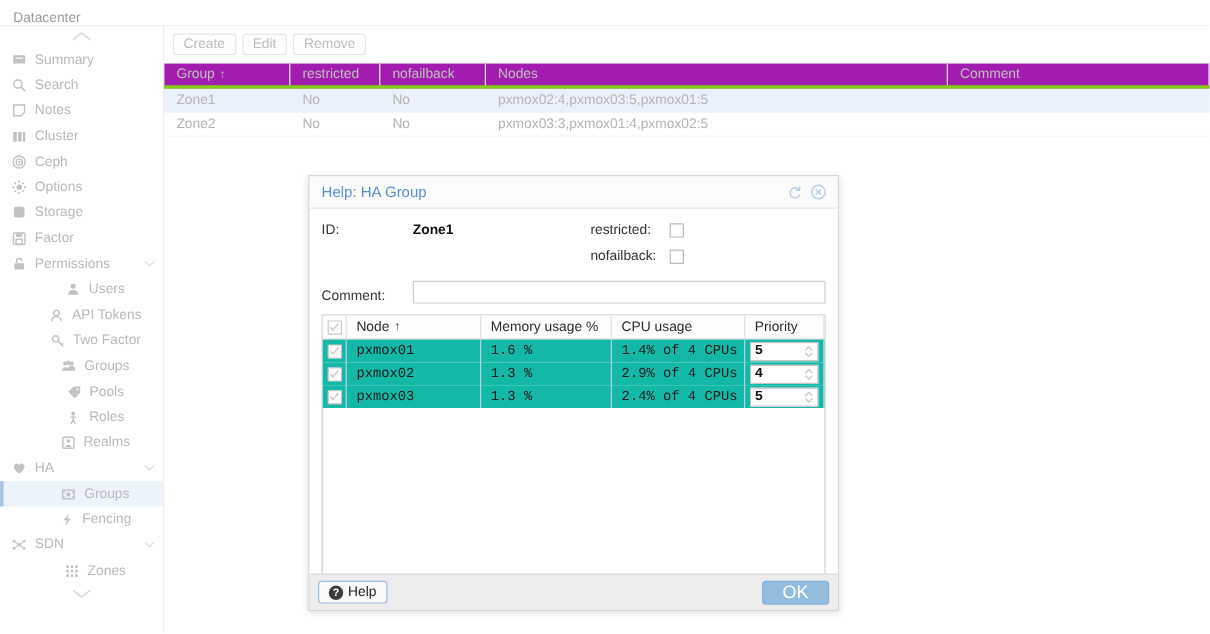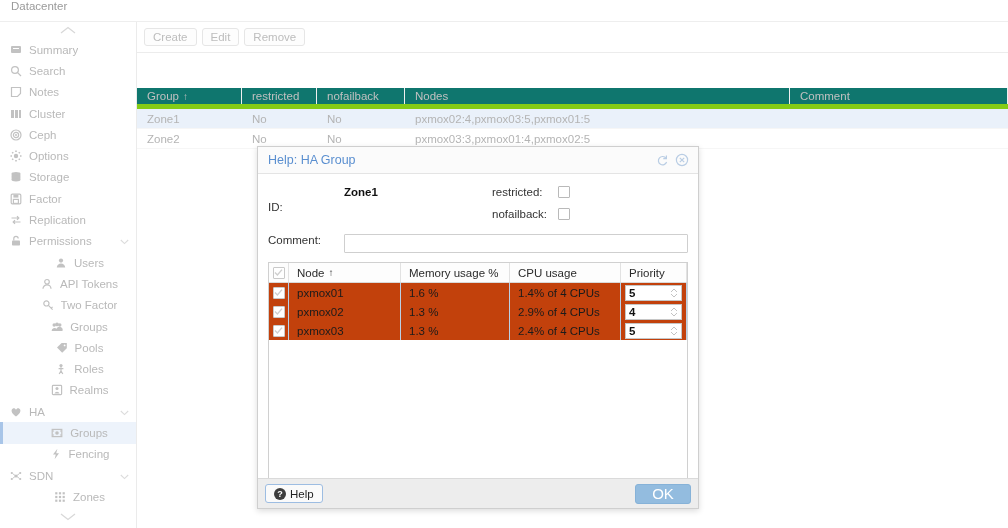--- a/index.html
+++ b/index.html
@@ -11,21 +11,21 @@
     font-family: "Liberation Sans", sans-serif;
     font-size: 12px;
     color: #000;
   }
   #app { position: relative; width: 1008px; height: 528px; }
 
   
   .breadcrumb-bar {
     position: absolute; left: 0; top: 0; width: 1008px; height: 22px;
     background: #fff; border-bottom: 1px solid #eeeeee;
-    display: flex; align-items: flex-start; padding-left: 11px;
+    display: flex; align-items: flex-end; padding-left: 11px;
   }
   .breadcrumb-text { font-size: 11.5px; color: #9a9a9a; }
 
   
   .sidebar {
     position: absolute; left: 0; top: 22px; width: 137px; height: 506px;
     background: #ffffff; border-right: 1px solid #ebebeb;
     overflow: hidden;
   }
   .scroll-chevron {
@@ -70,21 +70,21 @@
     height: 18px; padding: 0 8px;
     border: 1px solid #e6e6e6; border-radius: 3px;
     background: #fdfdfd; color: #bdbdbd;
     font-size: 11.5px; line-height: 16px;
     display: inline-flex; align-items: center;
   }
 
   .grid { width: 100%; }
   .grid-head {
     display: flex; height: 21px; align-items: stretch;
-    background: #0f766e; border-bottom: 5px solid #84cc16; margin-top: 35px;
+    background: #a21caf; border-bottom: 3px solid #84cc16;
   }
   .gh {
     display: flex; align-items: center; padding-left: 10px;
     font-size: 11.5px; color: #c0c0c0;
     border-right: 1px solid #f0f0f0;
   }
   .grid-row {
     display: flex; height: 20px; align-items: stretch;
     font-size: 11.5px; color: #b4b4b4;
     border-bottom: 1px solid #f6f6f6;
@@ -144,21 +144,21 @@
     background: #fff;
     height: 220px;
   }
   .ngrid-head { display: flex; height: 20px; background: #fdfdfd; border-bottom: 1px solid #d9d9d9; }
   .nh {
     display: flex; align-items: center; padding-left: 8px;
     font-size: 11.5px; color: #2b2b2b;
     border-right: 1px solid #e2e2e2;
   }
   .nh.cbcol, .nc.cbcol { justify-content: center; padding-left: 0; }
-  .nrow { display: flex; height: 19px; background: #c2410c; }
+  .nrow { display: flex; height: 19px; background: #14b8a6; font-family: Liberation Mono, monospace; }
   .nc {
     display: flex; align-items: center; padding-left: 8px;
     font-size: 11.5px; color: #1b1b1b;
     border-right: 1px solid #b9cfe7;
   }
   .w-cb   { width: 20px; flex: 0 0 20px; }
   .w-node { width: 112px; flex: 0 0 112px; }
   .w-mem  { width: 109px; flex: 0 0 109px; }
   .w-cpu  { width: 111px; flex: 0 0 111px; }
   .w-pri  { flex: 1 1 auto; }
@@ -279,29 +279,20 @@
         </div>
         <div class="nav-item">
           <span class="nav-ico">
             <svg width="12" height="12" viewBox="0 0 12 12">
               <rect x="1.2" y="1.2" width="9.6" height="9.6" rx="1" fill="none" stroke="currentColor" stroke-width="1.2"></rect>
               <rect x="3.4" y="1.6" width="5" height="3" fill="currentColor"></rect>
               <rect x="3.4" y="6.4" width="5" height="4" fill="none" stroke="currentColor" stroke-width="1.2"></rect>
             </svg>
           </span>
           <span class="nav-label">Factor</span>
-        </div>
-        <div class="nav-item">
-          <span class="nav-ico">
-            <svg width="12" height="12" viewBox="0 0 12 12">
-              <path d="M1.5 4 H8.5 M7 2.2 L8.8 4 L7 5.8" fill="none" stroke="currentColor" stroke-width="1.2"></path>
-              <path d="M10.5 8 H3.5 M5 6.2 L3.2 8 L5 9.8" fill="none" stroke="currentColor" stroke-width="1.2"></path>
-            </svg>
-          </span>
-          <span class="nav-label">Replication</span>
         </div>
         <div class="nav-item">
           <span class="nav-ico">
             <svg width="12" height="12" viewBox="0 0 12 12">
               <rect x="2" y="5.4" width="8" height="5.2" rx="0.8" fill="currentColor"></rect>
               <path d="M3.8 5.4 V3.6 A2.2 2.2 0 0 1 8.2 3.6" fill="none" stroke="currentColor" stroke-width="1.2"></path>
             </svg>
           </span>
           <span class="nav-label">Permissions</span>
           <span class="nav-caret"><svg width="9" height="6" viewBox="0 0 9 6">
@@ -496,38 +487,38 @@
         <svg width="14" height="14" viewBox="0 0 14 14">
           <circle cx="7" cy="7" r="5.6" fill="none" stroke="currentColor" stroke-width="1.2"></circle>
           <path d="M4.8 4.8 L9.2 9.2 M9.2 4.8 L4.8 9.2" stroke="currentColor" stroke-width="1.2"></path>
         </svg>
       </span>
     </div>
 
     <div class="modal-body">
 
       <div class="field-row" style="height:22px;">
-        <div style="width:76px;margin-top:15px;" class="lbl">ID:</div>
+        <div style="width:76px;" class="lbl">ID:</div>
         <div style="width:148px;" class="val-strong">Zone1</div>
         <div style="width:66px;" class="lbl">restricted:</div>
         <div>
           <span class="cb"></span>
         </div>
       </div>
 
       <div class="field-row" style="height:26px;">
         <div style="width:76px;"></div>
         <div style="width:148px;"></div>
         <div style="width:66px;" class="lbl">nofailback:</div>
         <div>
           <span class="cb"></span>
         </div>
       </div>
 
-      <div class="field-row" style="align-items:flex-start;">
+      <div class="field-row" style="align-items:flex-end;">
         <div style="width:76px;" class="lbl">Comment:</div>
         <input class="text-input" style="flex: 1 1 auto;" value="" placeholder="">
       </div>
 
       <div class="ngrid">
         <div class="ngrid-head">
           <div class="nh cbcol w-cb">
             <span class="cb checked">
               <svg width="9" height="9" viewBox="0 0 9 9">
                   <path d="M1 4.6 L3.4 7 L8 1.6" fill="none" stroke="currentColor" stroke-width="1.4"></path>

